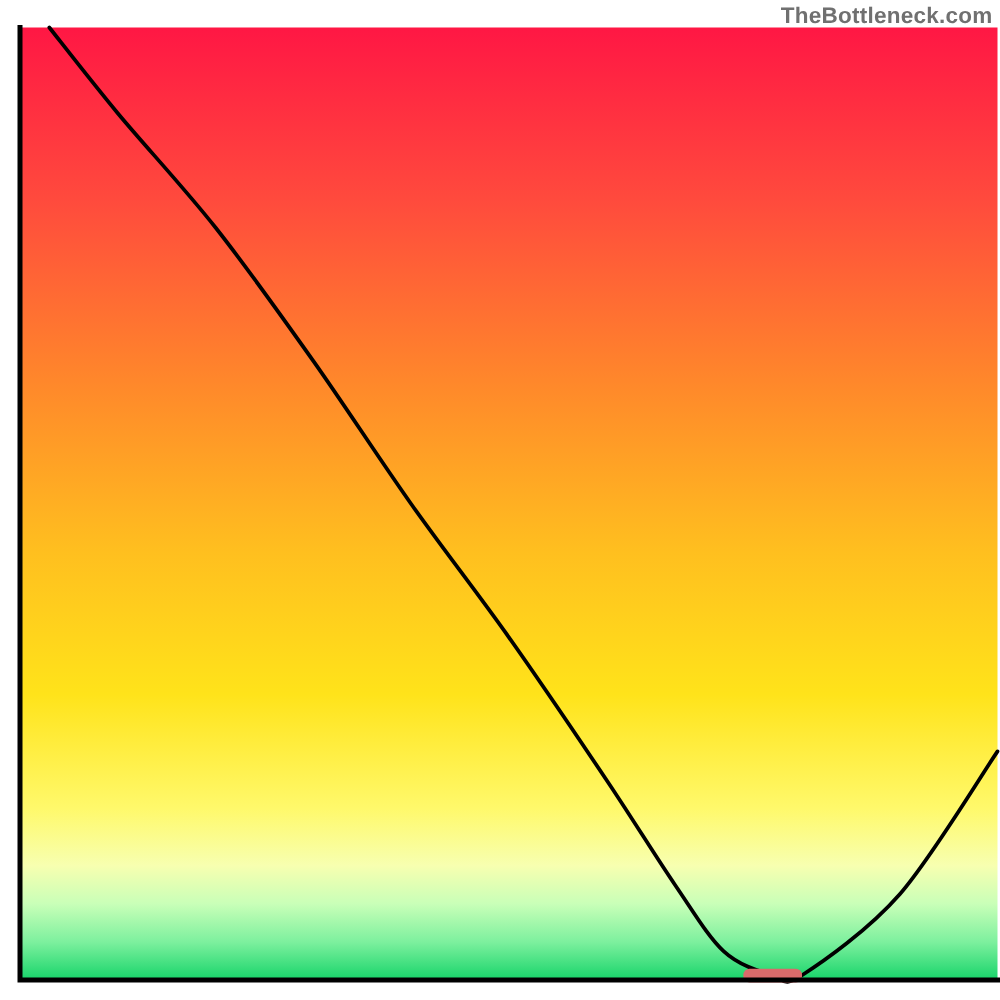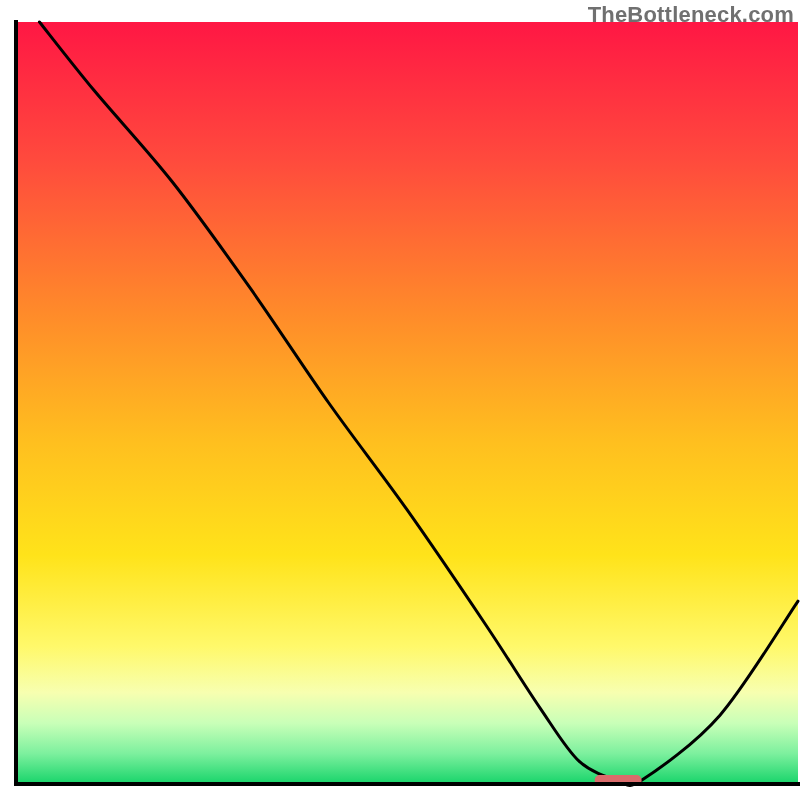--- a/index.html
+++ b/index.html
@@ -13,21 +13,21 @@
   .canvas {
     position: relative;
     width: 800px;
     height: 800px;
   }
   .watermark {
     position: absolute;
     top: 2px;
     right: 6px;
     font-family: Arial, Helvetica, sans-serif;
-    font-size: 22px;
+    font-size: 18px;
     font-weight: bold;
     color: #707070;
     letter-spacing: 0.2px;
   }
   svg.plot {
     position: absolute;
     left: 0;
     top: 0;
   }
 </style>

